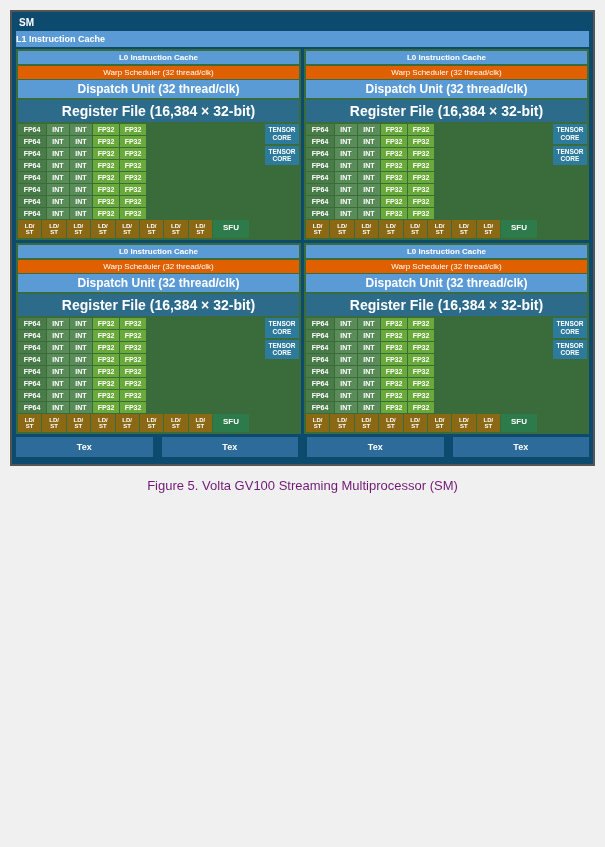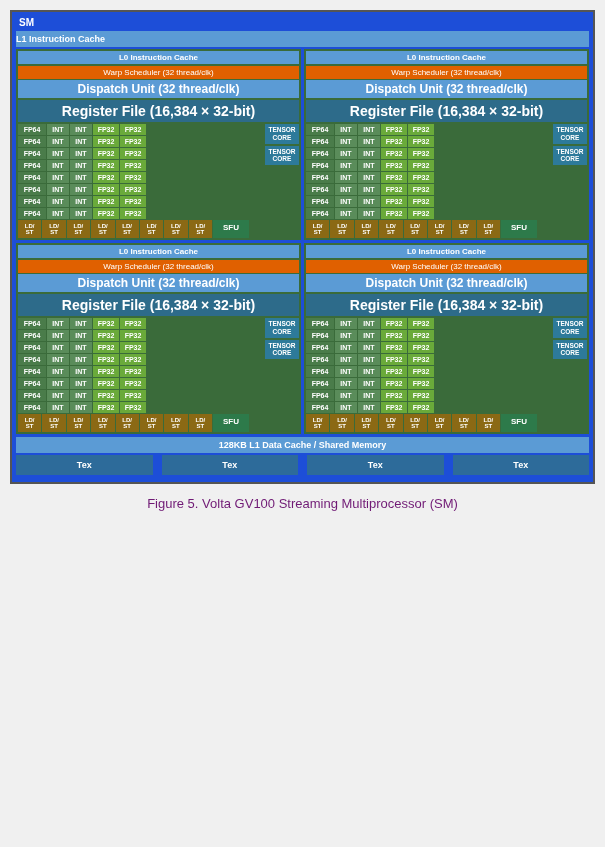--- a/index.html
+++ b/index.html
@@ -7,21 +7,21 @@
       background: #f0f0f0;
       font-family: Arial, sans-serif;
       width: 605px;
       min-height: 847px;
       display: flex;
       flex-direction: column;
       align-items: center;
       padding: 10px;
     }
     .diagram-container {
-      background: #1d4ed8;
+      background: #0c4a6e;
       border: 2px solid #555;
       width: 585px;
       padding: 4px;
     }
     .sm-label {
       color: white;
       font-size: 10px;
       font-weight: bold;
       text-align: left;
       padding: 1px 3px;
@@ -502,21 +502,20 @@
           </div>
         </div>
         <div class="tensor-pair">
           <div class="tensor-single">TENSOR<br>CORE</div>
           <div class="tensor-single">TENSOR<br>CORE</div>
         </div>
       </div>
     </div>
   </div>
 
-  <div class="l1-data-cache">128KB L1 Data Cache / Shared Memory</div>
 
   <div class="tex-row">
     <div class="tex-unit">Tex</div>
     <div class="tex-unit">Tex</div>
     <div class="tex-unit">Tex</div>
     <div class="tex-unit">Tex</div>
   </div>
 </div>
 
 <div class="figure-caption">Figure 5.       Volta GV100 Streaming Multiprocessor (SM)</div>

